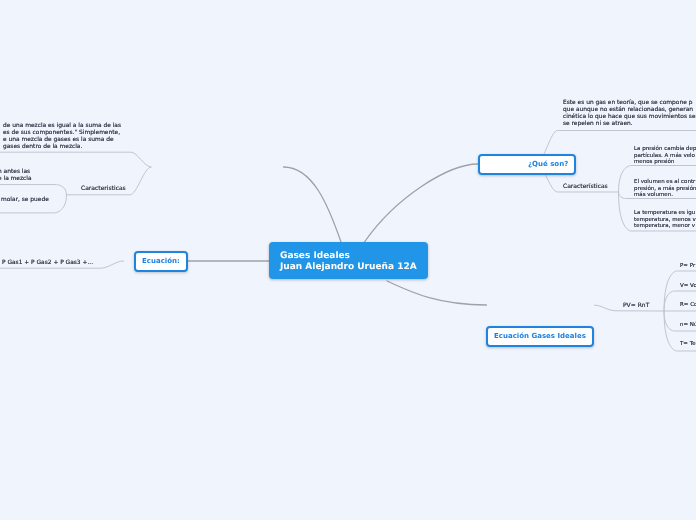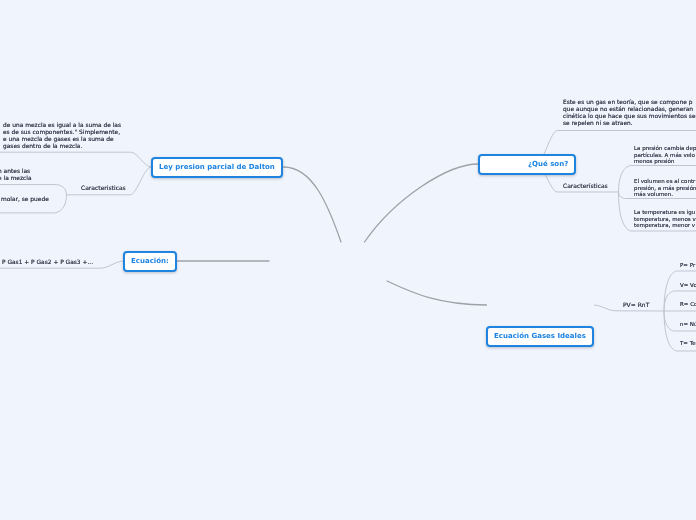--- a/index.html
+++ b/index.html
@@ -44,24 +44,27 @@
     <path d="M123.5,261 C115.7,261 108.3,268.2 100.5,268.2 L-6,268.2"></path>
     <path d="M594.5,305 C601.5,305 608,310.8 615,310.8 L664,311"></path>
     <path d="M664,311 C664,271 676.8,271 676.8,271 L700,271"></path>
     <path d="M664,311 C664,291 674.2,291 674.2,291 L700,291"></path>
     <path d="M664,311 L700,311"></path>
     <path d="M664,311 C664,331 674.2,331 674.2,331 L700,331"></path>
     <path d="M664,311 C664,351 676.8,351 676.8,351 L700,351"></path>
   </g>
 </svg>
 
+<div class="nd root" style="left:269px;top:242px;">
+  <div>Gases Ideales</div>
+  <div>Juan Alejandro Urueña 12A</div>
+</div>
 
-<div class="nd lvl1" style="left:151px;top:157px;"><span>Ley presion parcial de Dalton</span></div>
 <div class="nd lvl1" style="left:478px;top:154px;padding-left:48px;"><span>¿Qué son?</span></div>
-<div class="nd lvl1" style="left:123px;top:251px;"><span>Ecuación:</span></div>
+<div class="nd lvl1" style="left:134px;top:251px;"><span>Ecuación:</span></div>
 <div class="nd lvl1" style="left:486px;top:294px;margin-top:32px;"><span>Ecuación Gases Ideales</span></div>
 
 <div class="blab" style="left:81.1px;top:185.0px;">Caracteristicas</div>
 <div class="blab" style="left:562.8px;top:182.6px;">Características</div>
 <div class="blab" style="left:622.6px;top:301.6px;">PV= RnT</div>
 
 <div class="leaf" style="left:2.6px;top:122.6px;">de una mezcla es igual a la suma de las
 es de sus componentes." Simplemente,
 e una mezcla de gases es la suma de
 gases dentro de la mezcla.</div>

